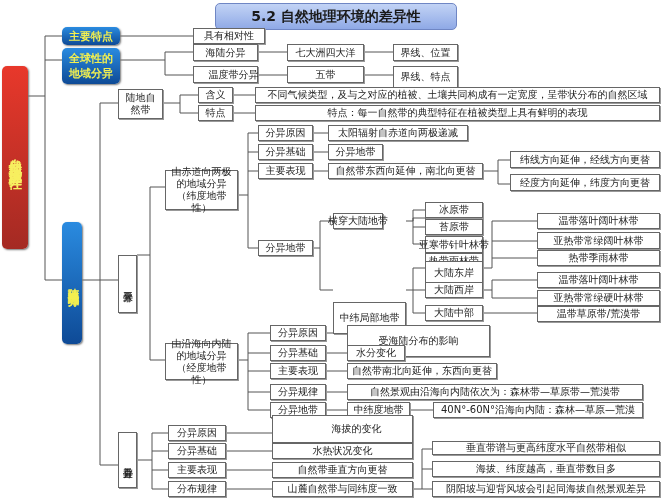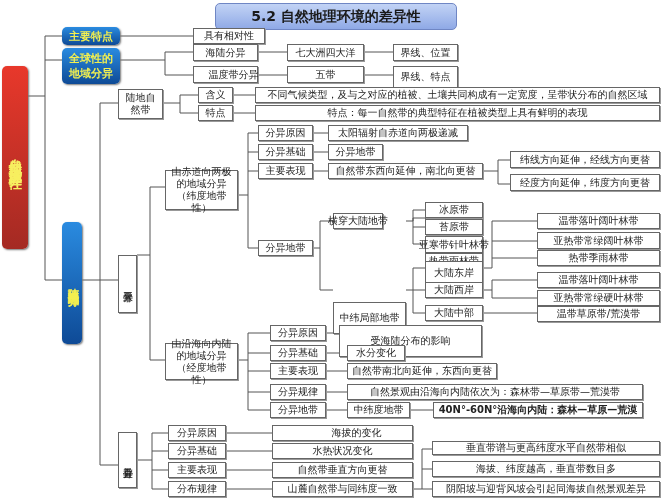--- a/index.html
+++ b/index.html
@@ -159,31 +159,31 @@
 <div class="box" style="left:537px;top:272px;width:123px;height:16px;">温带落叶阔叶林带</div>
 <div class="box" style="left:537px;top:290px;width:123px;height:16px;">亚热带常绿硬叶林带</div>
 <div class="box" style="left:537px;top:306px;width:123px;height:16px;">温带草原带/荒漠带</div>
 
 <div class="box vbox" style="left:165px;top:343px;width:73px;height:37px;padding:0 3px;">由沿海向内陆的地域分异（经度地带性）</div>
 <div class="box" style="left:270px;top:325px;width:56px;height:16px;">分异原因</div>
 <div class="box" style="left:270px;top:345px;width:56px;height:16px;">分异基础</div>
 <div class="box" style="left:270px;top:363px;width:56px;height:16px;">主要表现</div>
 <div class="box" style="left:270px;top:384px;width:56px;height:16px;">分异规律</div>
 <div class="box" style="left:270px;top:402px;width:56px;height:16px;">分异地带</div>
-<div class="box" style="left:339px;top:325px;width:143px;height:32px;">受海陆分布的影响</div>
+<div class="box" style="left:347px;top:325px;width:143px;height:32px;">受海陆分布的影响</div>
 <div class="box" style="left:347px;top:345px;width:58px;height:16px;text-align:right;">水分变化</div>
 <div class="box" style="left:347px;top:363px;width:150px;height:16px;">自然带南北向延伸，东西向更替</div>
 <div class="box" style="left:347px;top:384px;width:296px;height:16px;">自然景观由沿海向内陆依次为：森林带—草原带—荒漠带</div>
 <div class="box" style="left:347px;top:402px;width:63px;height:16px;">中纬度地带</div>
-<div class="box" style="left:433px;top:402px;width:210px;height:16px;font-weight:bold;">40N°-60N°沿海向内陆：森林—草原—荒漠</div>
+<div class="box" style="left:433px;top:402px;width:210px;height:16px;">40N°-60N°沿海向内陆：森林—草原—荒漠</div>
 
 <div class="box" style="left:118px;top:432px;width:19px;height:56px;writing-mode:vertical-rl;">垂直分异</div>
 <div class="box" style="left:168px;top:425px;width:58px;height:16px;">分异原因</div>
 <div class="box" style="left:168px;top:443px;width:58px;height:16px;">分异基础</div>
 <div class="box" style="left:168px;top:462px;width:58px;height:16px;">主要表现</div>
 <div class="box" style="left:168px;top:481px;width:58px;height:16px;">分布规律</div>
-<div class="box" style="left:272px;top:425px;width:141px;height:16px;padding-left:28px;">海拔的变化</div>
+<div class="box" style="left:272px;top:415px;width:141px;height:28px;padding-left:28px;">海拔的变化</div>
 <div class="box" style="left:272px;top:443px;width:141px;height:16px;">水热状况变化</div>
 <div class="box" style="left:272px;top:462px;width:141px;height:16px;">自然带垂直方向更替</div>
 <div class="box" style="left:272px;top:481px;width:141px;height:16px;">山麓自然带与同纬度一致</div>
 <div class="box" style="left:432px;top:441px;width:228px;height:14px;">垂直带谱与更高纬度水平自然带相似</div>
 <div class="box" style="left:432px;top:461px;width:228px;height:16px;">海拔、纬度越高，垂直带数目多</div>
 <div class="box" style="left:432px;top:481px;width:228px;height:16px;">阴阳坡与迎背风坡会引起同海拔自然景观差异</div>
 
 </body></html>

